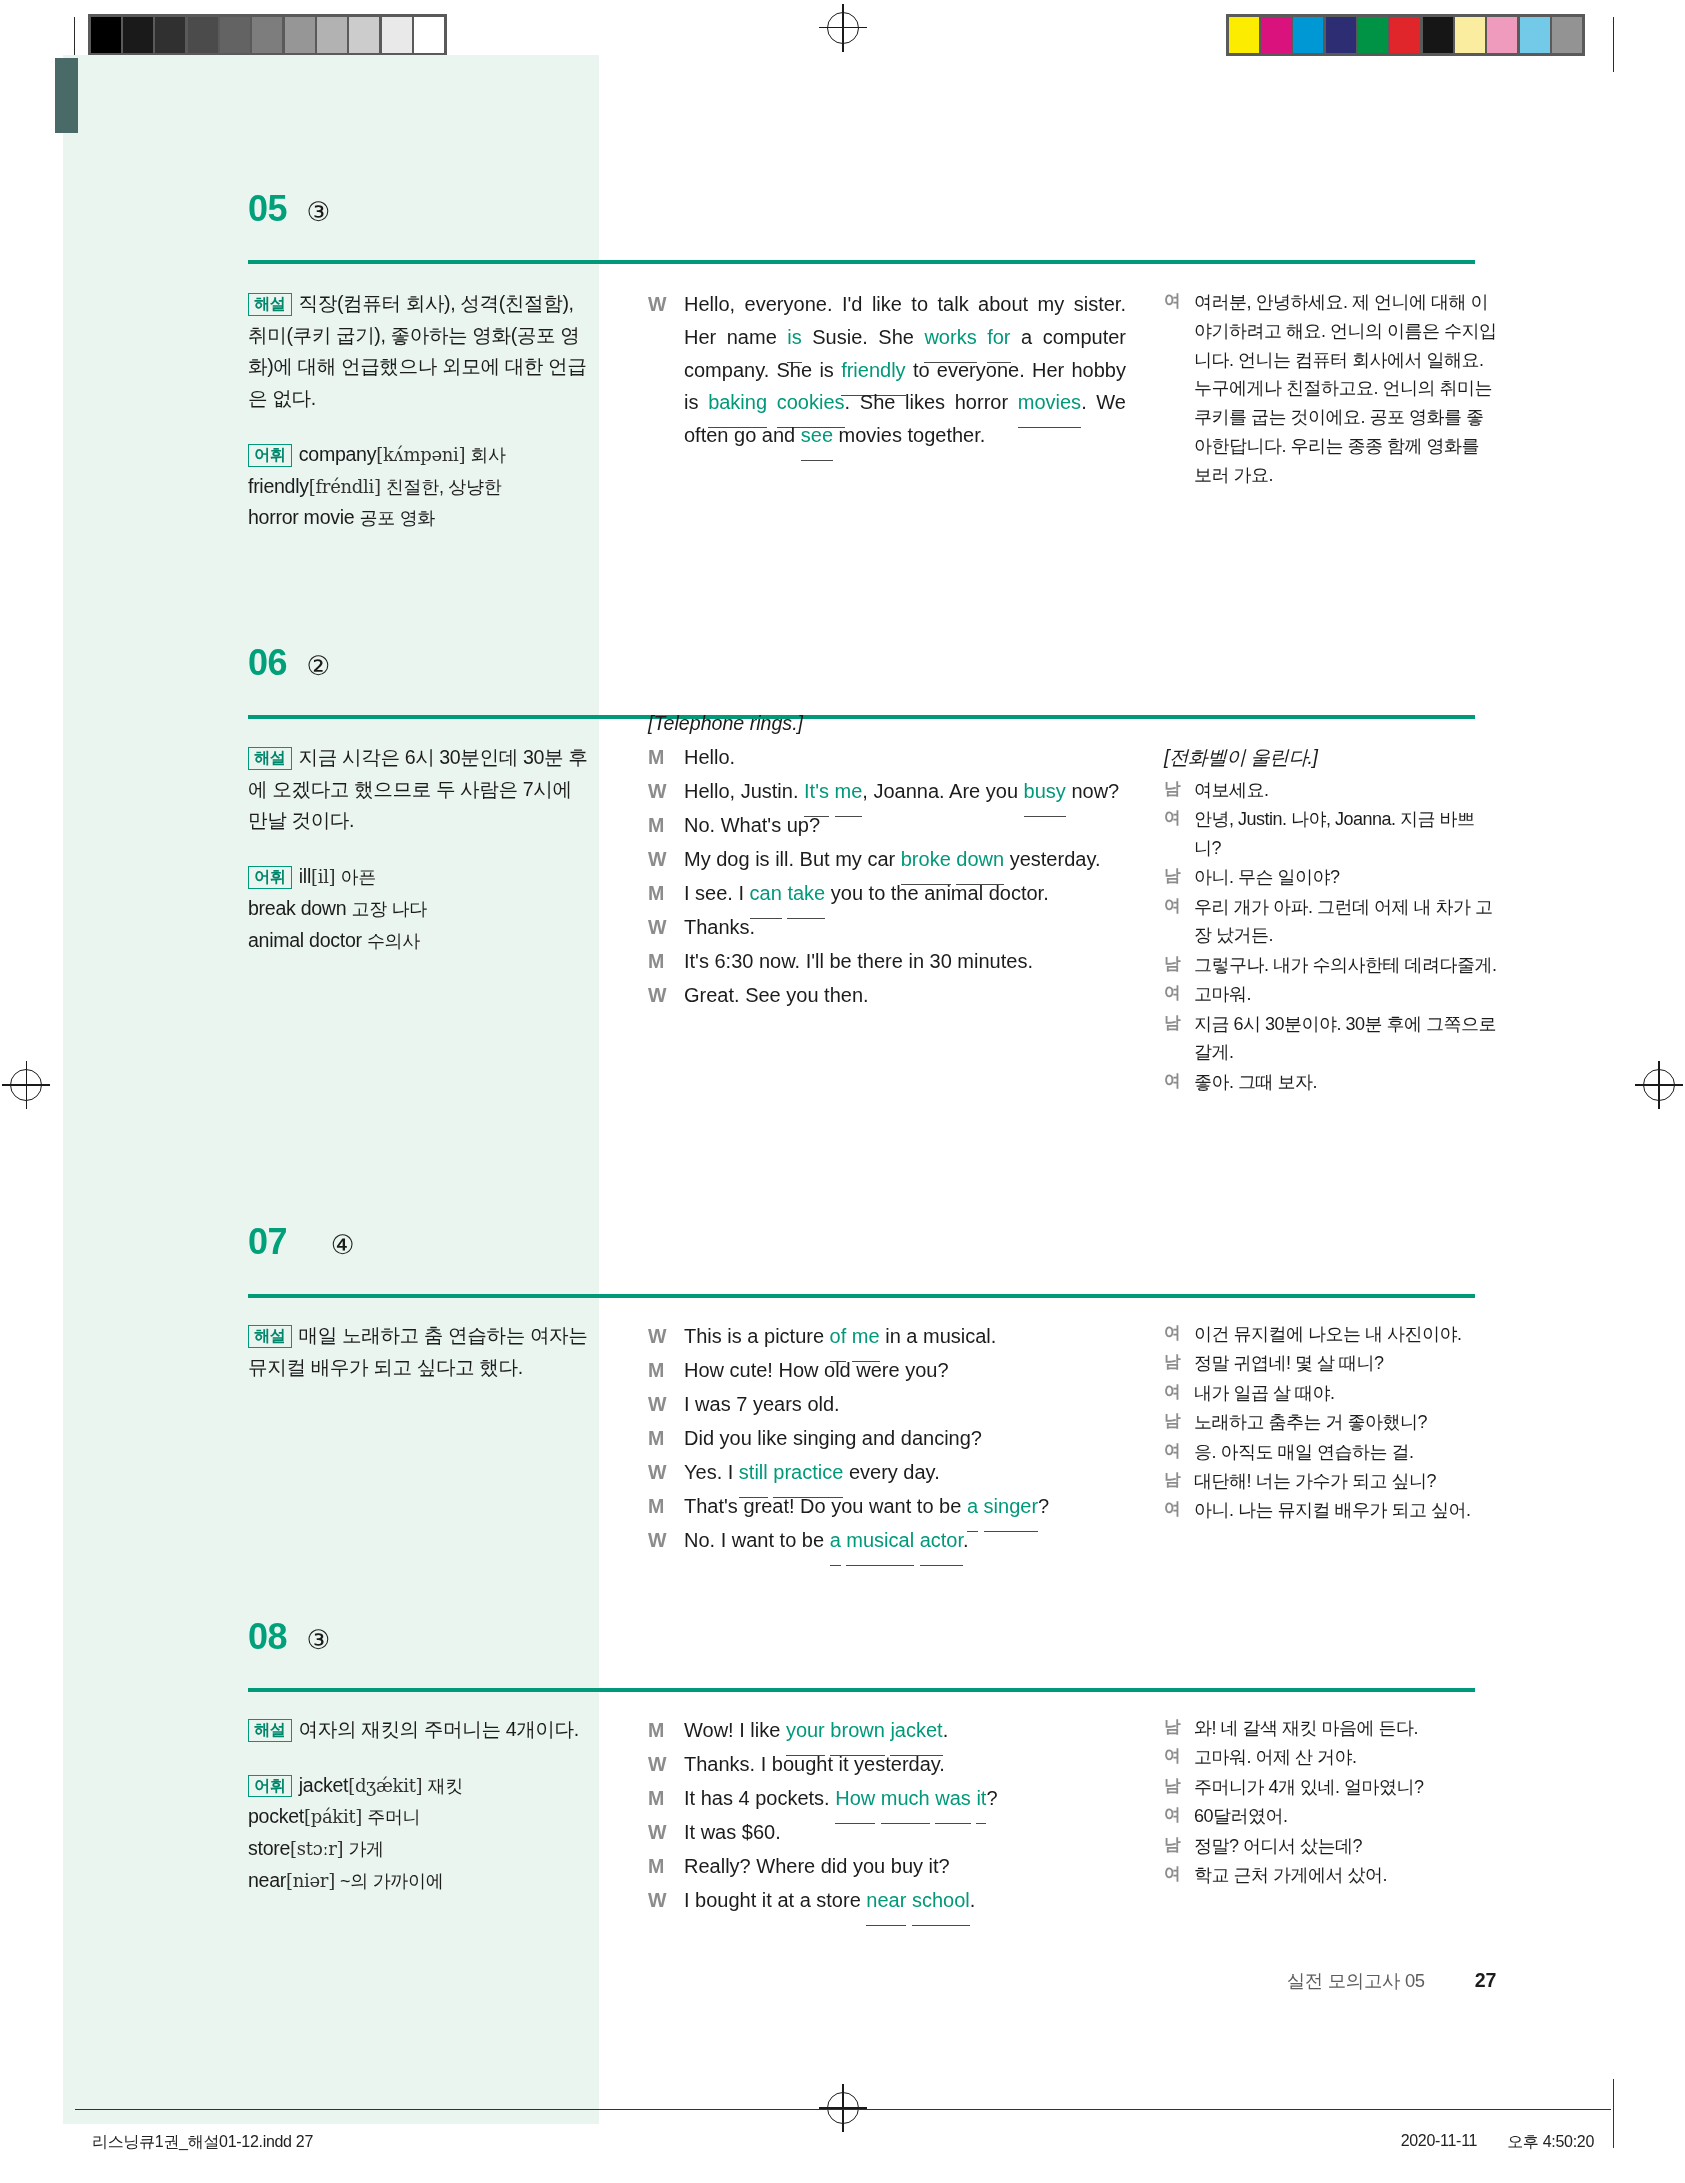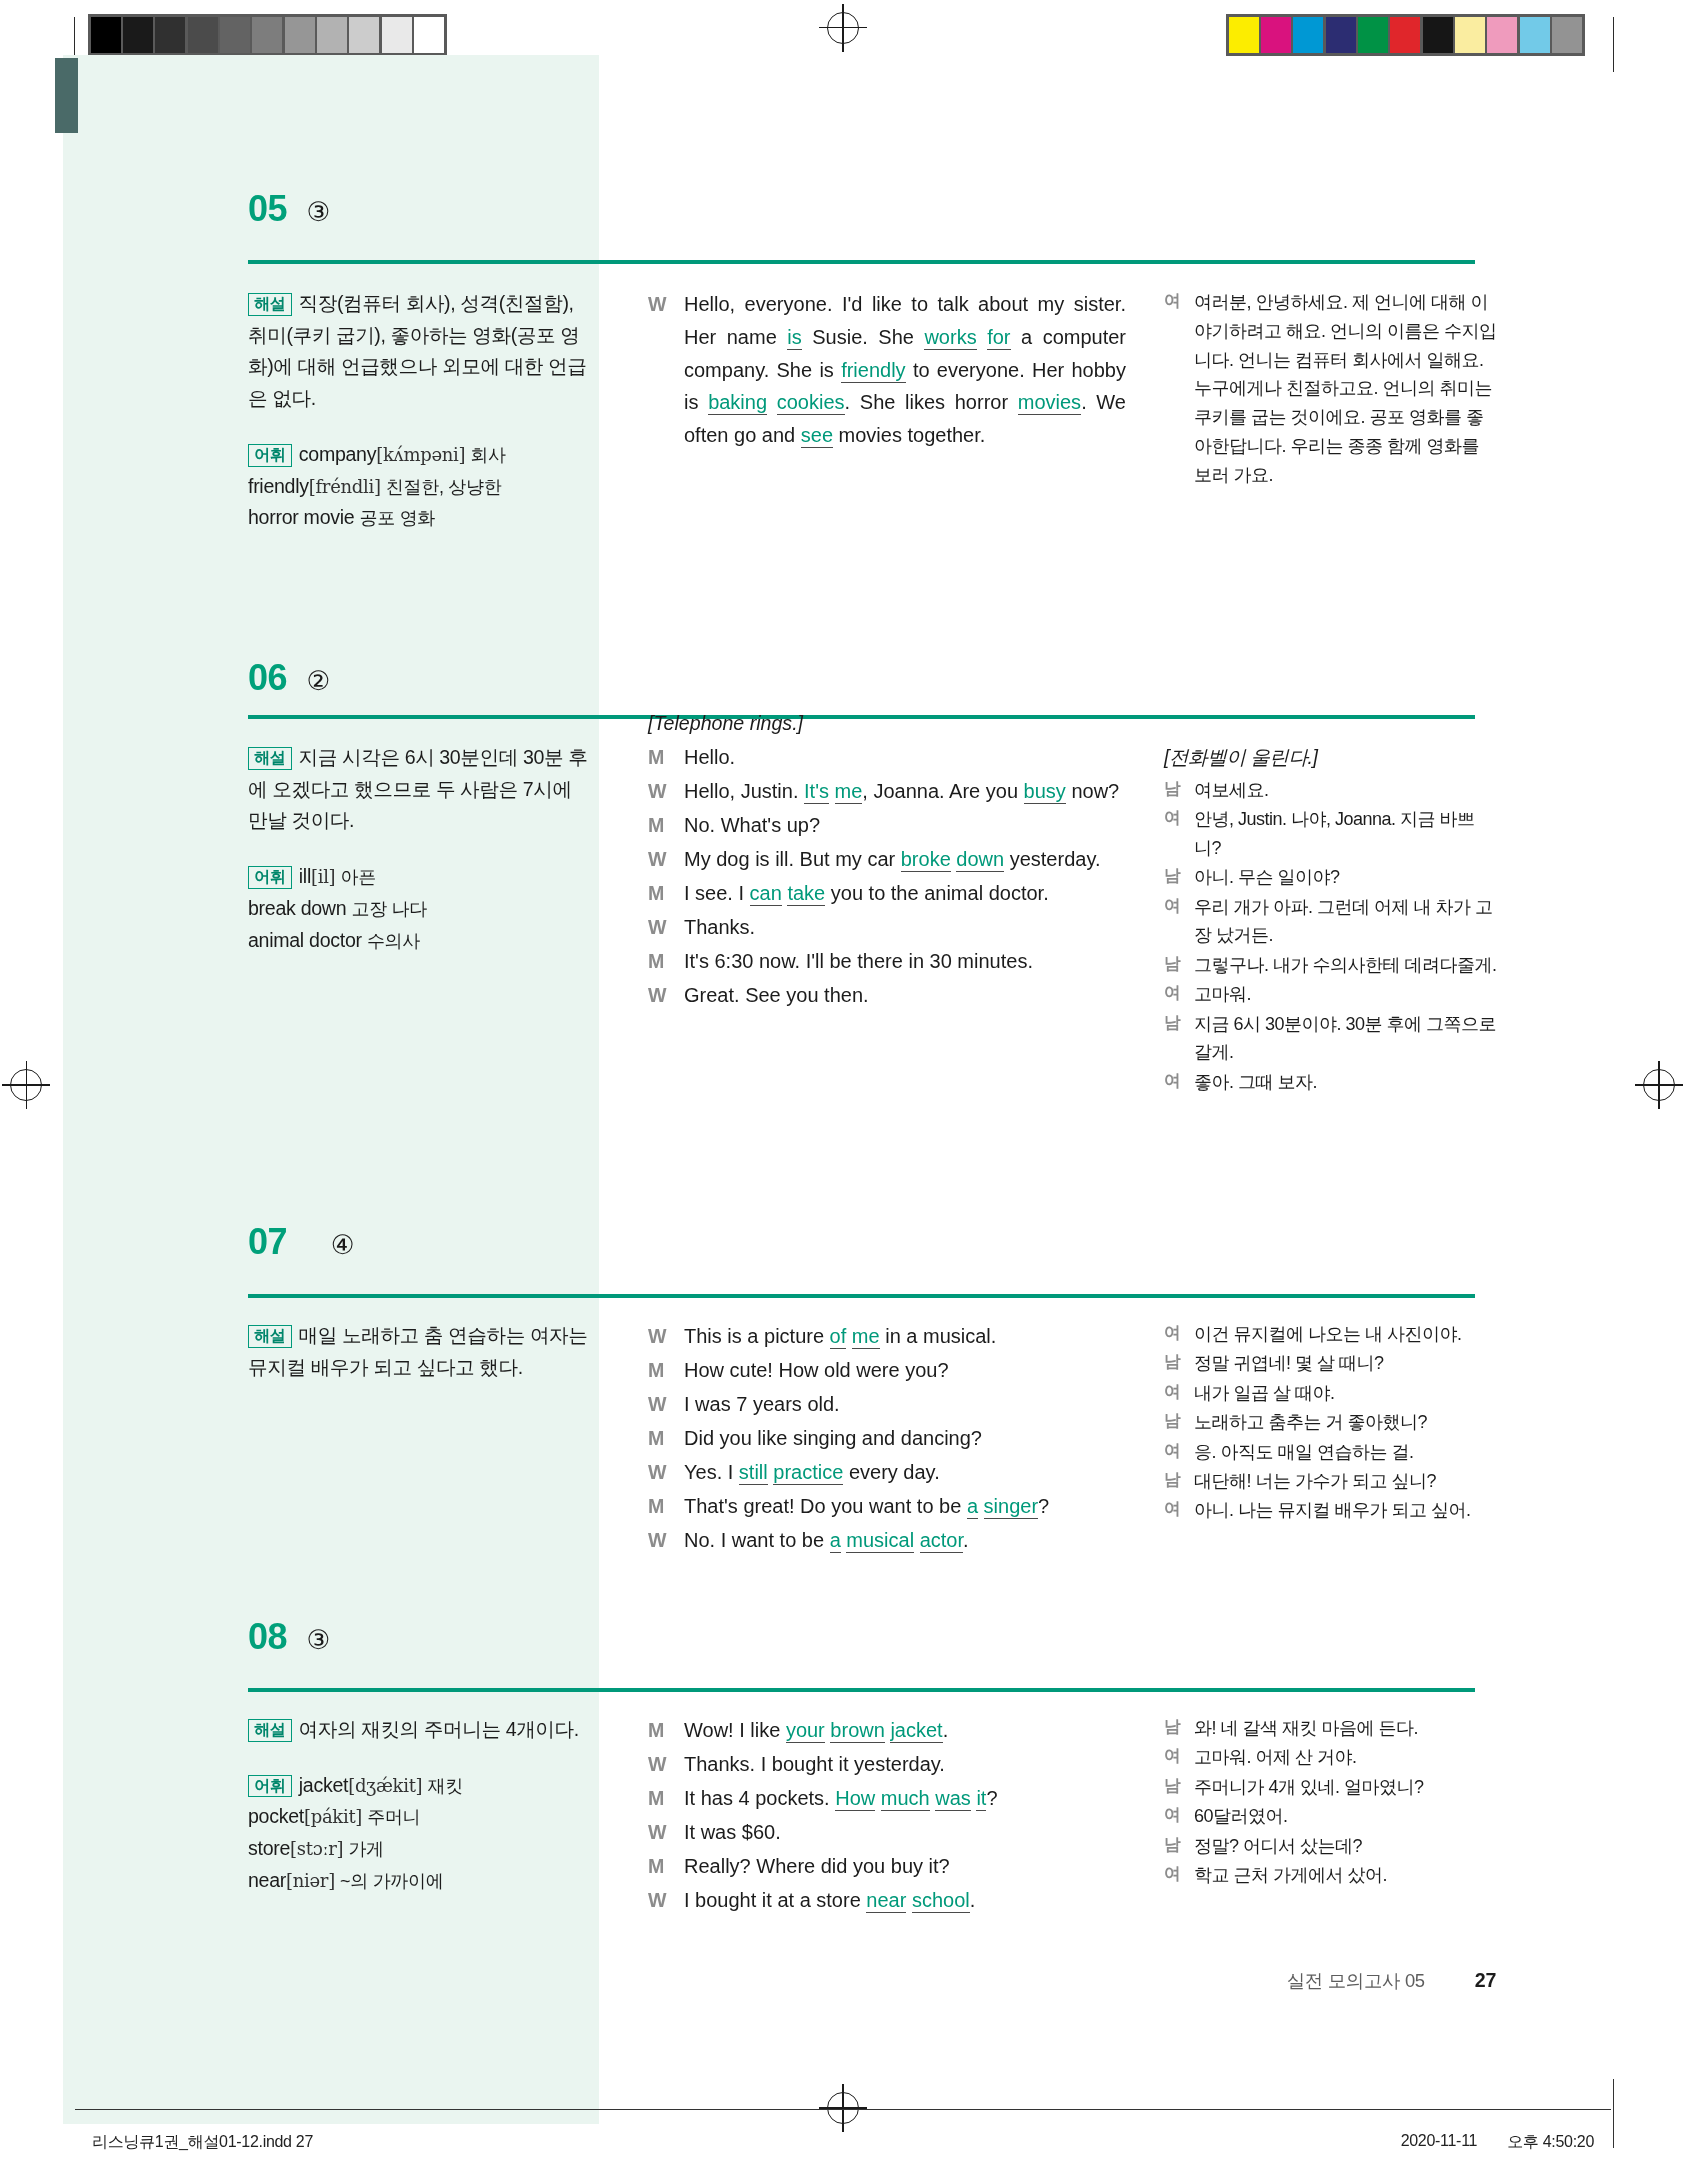--- a/index.html
+++ b/index.html
@@ -37,21 +37,21 @@
   .vocab .ipa{font-family:"DejaVu Serif",serif;font-size:18px;color:#333;}
   .vocab .kr{font-size:18px;}
   .gap{height:24px;}
 
   .dlg{font-size:20px;line-height:1.64;}
   .dlg .line{display:flex;margin-bottom:1.2px;}
   .dlg .spk{width:36px;flex:0 0 36px;font-weight:bold;color:#8c8c8c;font-size:19.6px;}
   .dlg .txt{flex:1;}
   .dlg .txt.just{text-align:justify;text-align-last:left;}
   .stage{font-style:italic;font-size:19.6px;margin-bottom:2.3px;}
-  u.key{color:#00997a;text-decoration:none;border-bottom:1.2px solid #4a4a4a;padding-bottom:1px;}
+  u.key{color:#00997a;text-decoration:none;border-bottom:1.2px solid #4a4a4a;padding-bottom:14px;}
 
   .kr-dlg{font-size:18px;line-height:1.6;letter-spacing:-0.5px;}
   .kr-dlg .line{display:flex;margin-bottom:0.6px;}
   .kr-dlg .spk{width:30px;flex:0 0 30px;font-weight:bold;color:#8c8c8c;font-size:16.7px;}
   .kr-dlg .txt{flex:1;}
 
   .footer-run{position:absolute;right:190px;bottom:190px;display:flex;gap:35px;align-items:baseline;
               color:#5d5d5d;font-size:18.4px;letter-spacing:-0.3px;}
   .footer-run .pg{color:#1c1c1c;font-weight:bold;font-size:19.6px;margin-left:15px;}
   .print-rule{position:absolute;left:75px;right:75px;bottom:73px;height:1.2px;background:#333;}
@@ -136,21 +136,21 @@
           <span class="spk">W</span>
           <span class="txt just">Hello, everyone. I'd like to talk about my sister. Her name <u class="key">is</u> Susie. She <u class="key">works</u> <u class="key">for</u> a computer company. She is <u class="key">friendly</u> to everyone. Her hobby is <u class="key">baking</u> <u class="key">cookies</u>. She likes horror <u class="key">movies</u>. We often go and <u class="key">see</u> movies together.</span>
         </div>
       </div>
       <div class="col-right kr-dlg" style="top: 288px;">
         <div class="line">
           <span class="spk">여</span>
           <span class="txt">여러분, 안녕하세요. 제 언니에 대해 이야기하려고 해요. 언니의 이름은 수지입니다. 언니는 컴퓨터 회사에서 일해요. 누구에게나 친절하고요. 언니의 취미는 쿠키를 굽는 것이에요. 공포 영화를 좋아한답니다. 우리는 종종 함께 영화를 보러 가요.</span>
         </div>
       </div>
-      <div class="pnum-row" style="top: 660px;">
+      <div class="pnum-row" style="top: 645px;">
         <span class="pnum">06</span>
         <span class="pans">②</span>
       </div>
       <div class="rule" style="top: 715px;"></div>
       <div class="col-left" style="top: 742px;">
         <div class="ko-block"><span class="tag">해설</span>지금 시각은 6시 30분인데 30분 후에 오겠다고 했으므로 두 사람은 7시에 만날 것이다.</div>
         <div class="gap"></div>
         <div class="vocab"><span class="tag">어휘</span><span><span>ill</span><span class="ipa">[il]</span> <span class="kr">아픈</span></span><br><span><span>break down</span> <span class="kr">고장 나다</span></span><br><span><span>animal doctor</span> <span class="kr">수의사</span></span></div>
       </div>
       <div class="col-mid dlg" style="top: 707px;">

